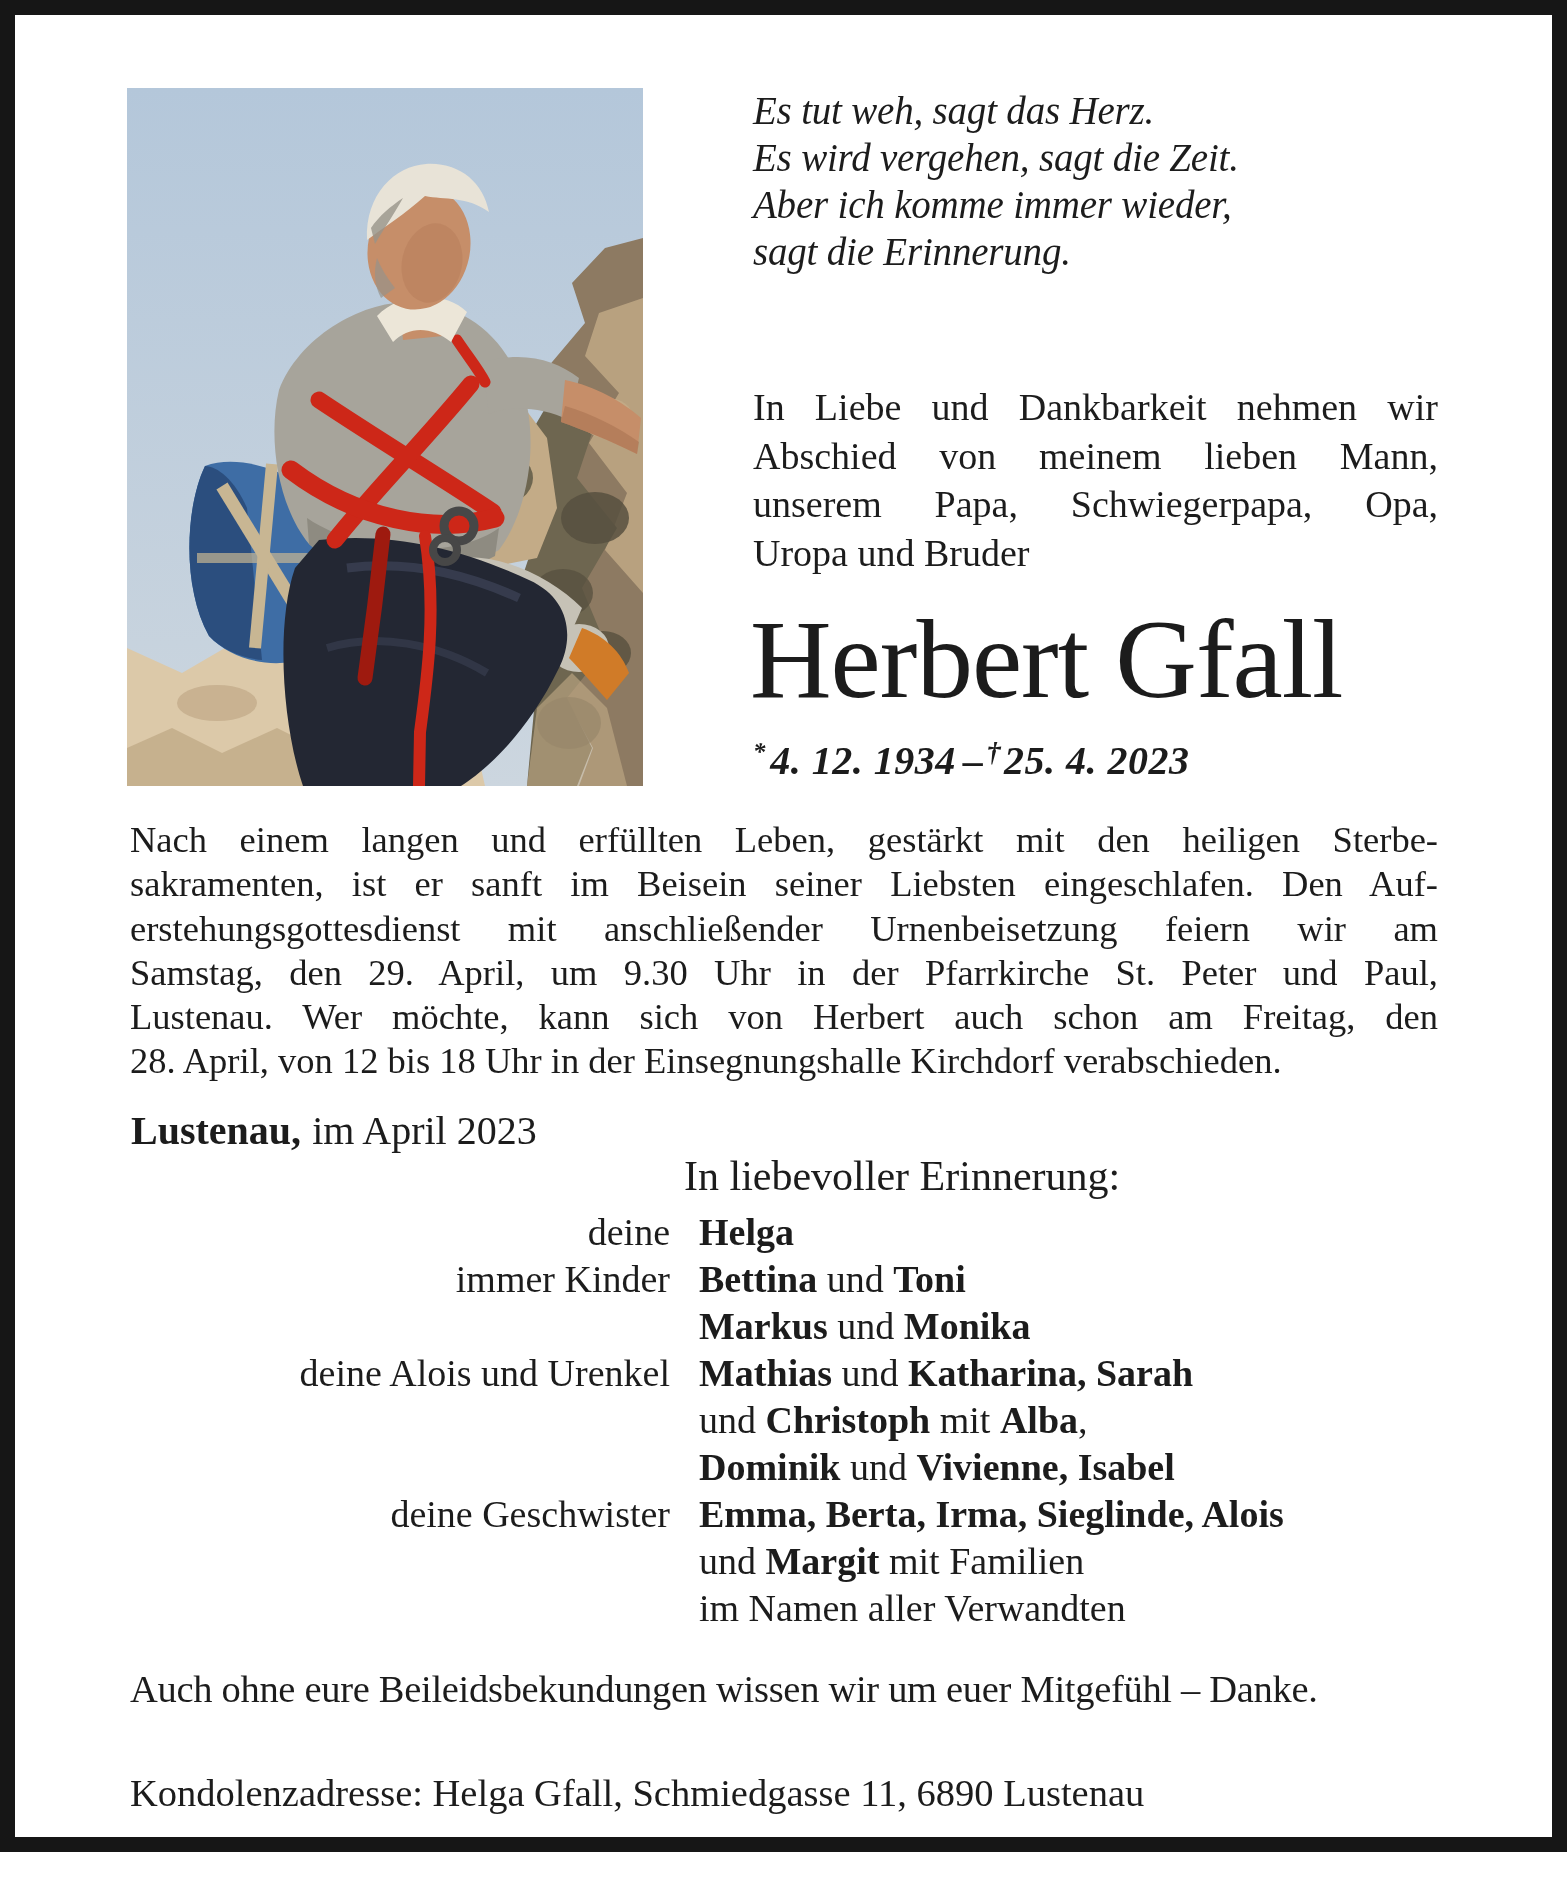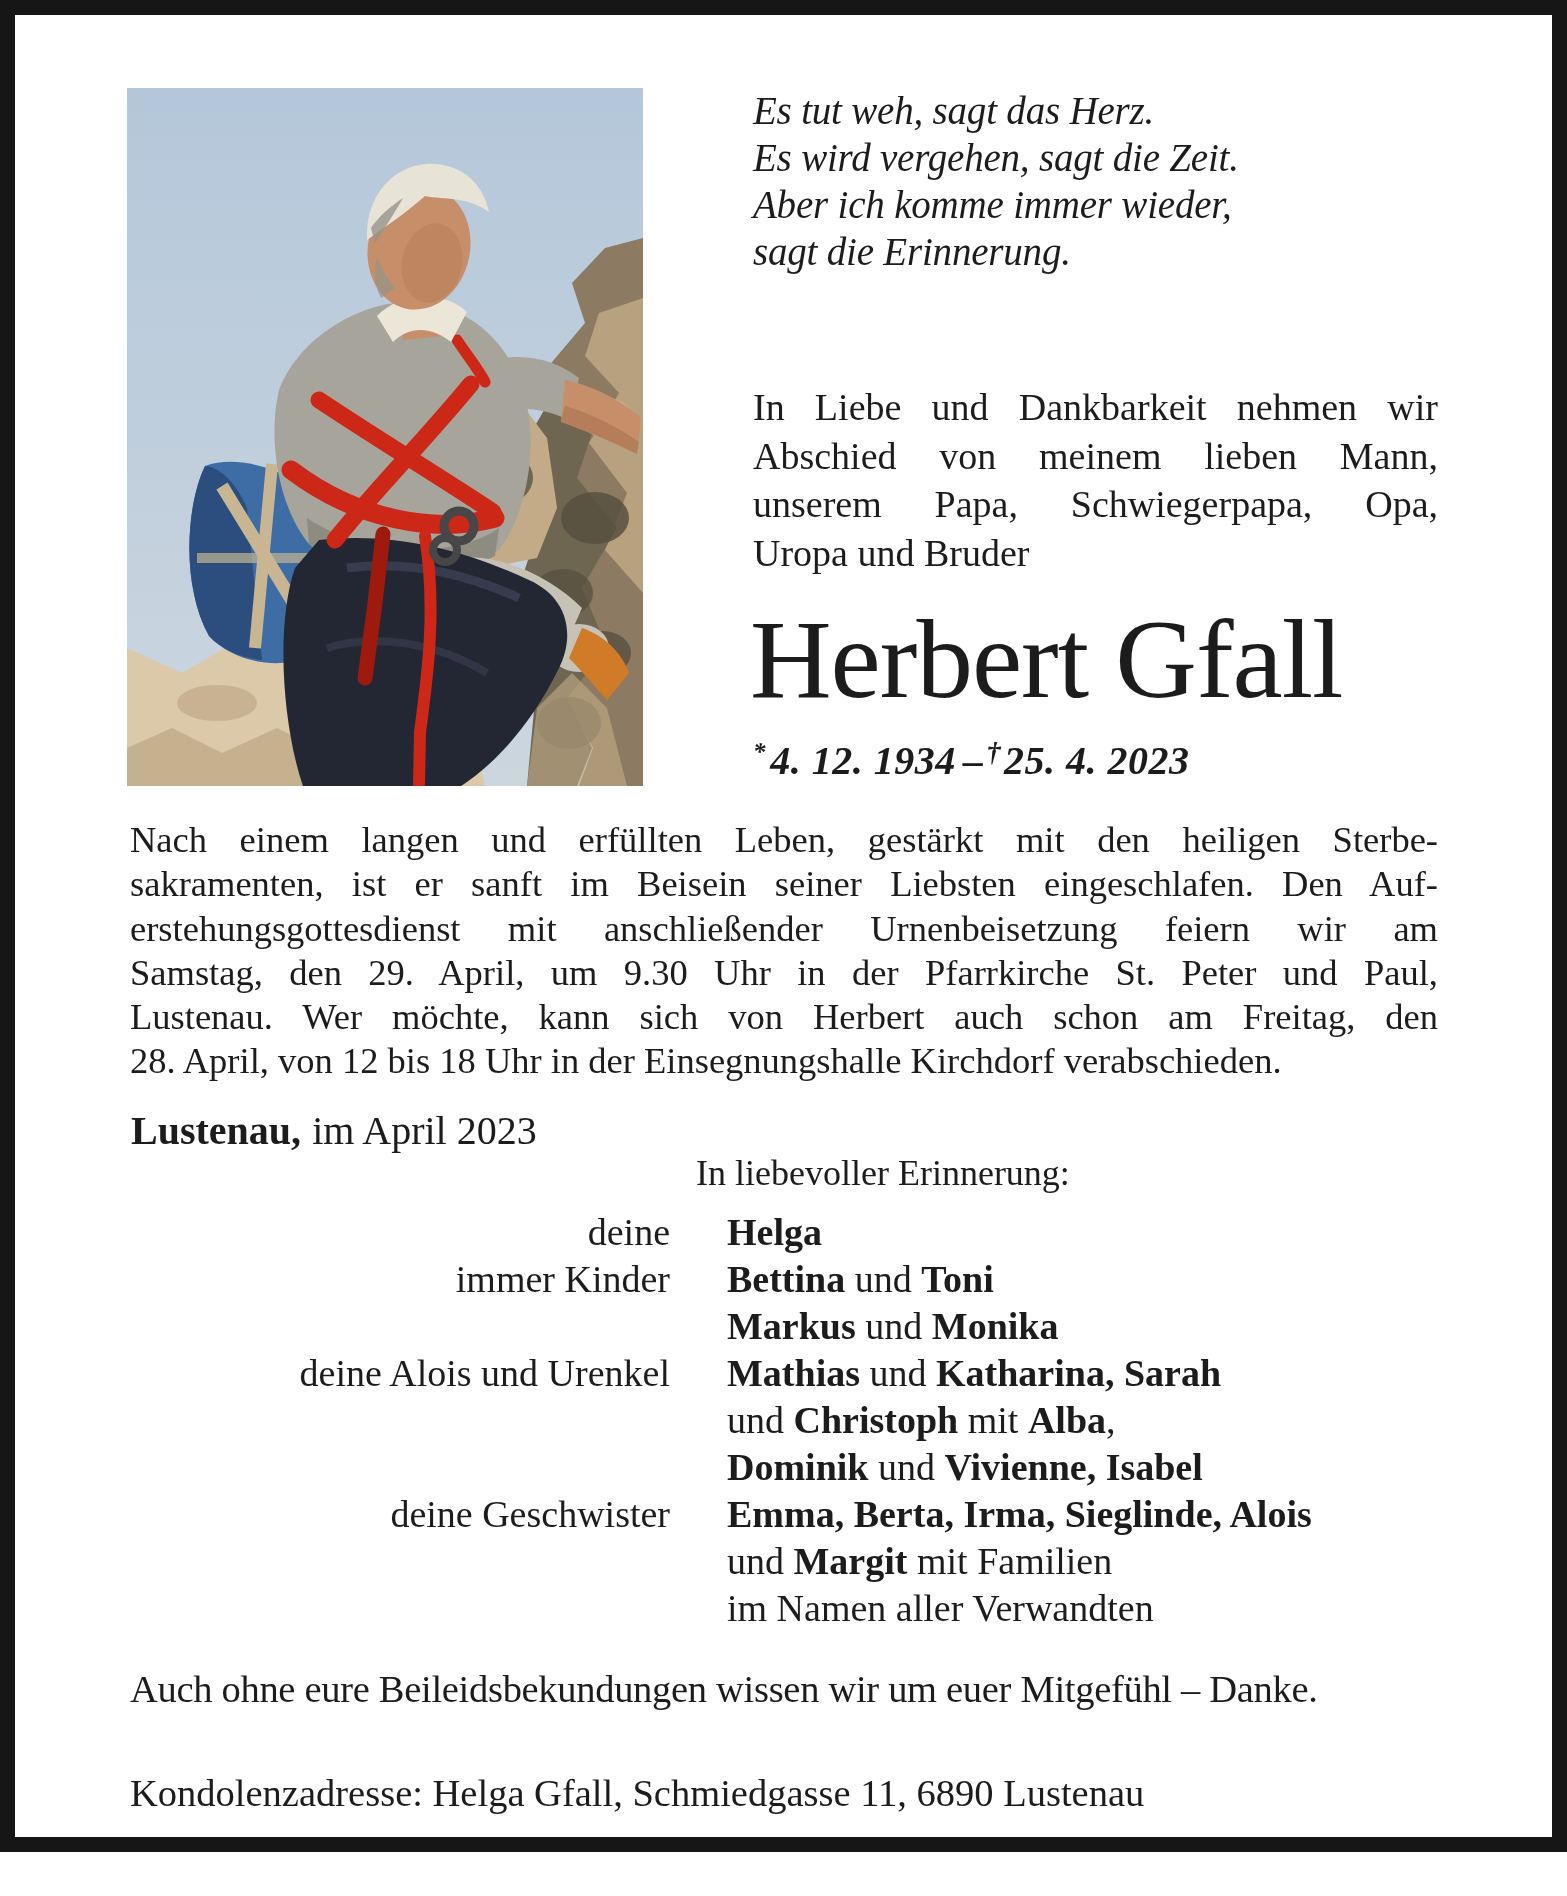--- a/index.html
+++ b/index.html
@@ -55,24 +55,24 @@
 
   .announce {
     left: 130px; top: 818px; width: 1308px;
     font-size: 36.5px; line-height: 44.3px;
   }
 
   .dateline { left: 131px; top: 1107px; font-size: 40px; }
   .dateline .place { font-weight: bold; }
   .dateline .when  { margin-left: 0.28em; }
 
-  .rem-head { left: 684px; top: 1152px; font-size: 36px; margin-left: 12px; }
+  .rem-head { left: 684px; top: 1152px; font-size: 42px; }
 
   .family { left: 130px; top: 1209px; width: 1308px; font-size: 38px; }
-  .frow   { display: flex; line-height: 47px; gap: 28px; }
+  .frow   { display: flex; line-height: 47px; }
   .flabel { width: 540px; text-align: right; flex: none; }
   .fnames { margin-left: 29px; flex: 1; }
   .fnames .b { font-weight: bold; }
 
   .note { left: 130px; top: 1667px; width: 1320px; font-size: 38.5px; letter-spacing: -0.3px; }
   .addr { left: 130px; top: 1771px; width: 1320px; font-size: 38.5px; }
 </style>
 </head>
 <body>
 

